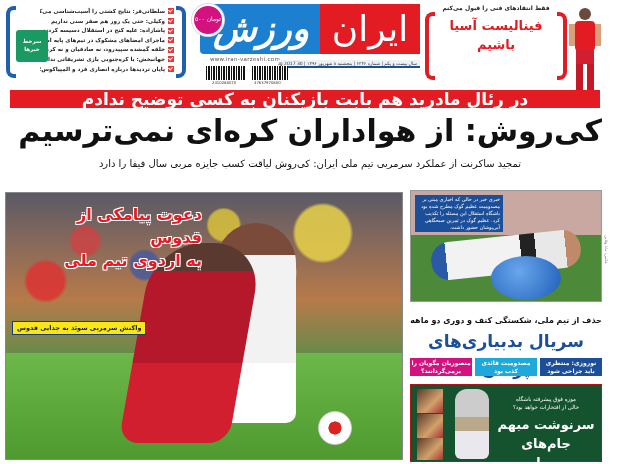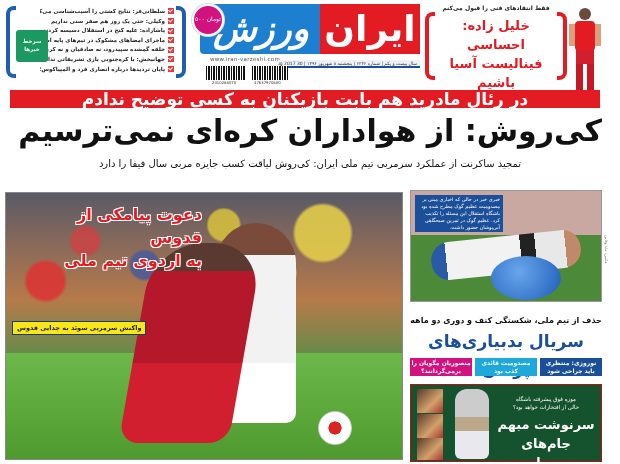--- a/index.html
+++ b/index.html
@@ -13,21 +13,21 @@
 #news-list{position:absolute;left:34px;right:12px;top:3px;direction:rtl;list-style:none}
 #news-list li{font-size:5.6px;line-height:9.6px;font-weight:bold;color:#222;white-space:nowrap;overflow:hidden}
 #news-list li .chk{display:inline-block;width:6px;height:6px;background:#e43a3a;margin-left:3px;vertical-align:middle;position:relative}
 #news-list li .chk:after{content:"";position:absolute;left:1px;top:0;width:2px;height:3px;border:solid #fff;border-width:0 1px 1px 0;transform:rotate(45deg)}
 #hl-tag{left:16px;top:30px;width:32px;height:32px;background:#1a9a62;color:#fff;font-size:5.5px;text-align:center;border-radius:3px;line-height:8px;padding-top:7px;direction:rtl;font-weight:bold}
 
 #mast{left:190px;top:0;width:230px;height:88px}
 #mast-blue{position:absolute;left:10px;top:4px;width:120px;height:50px;background:#1c7fd0;border-radius:4px 0 0 4px}
 #mast-red{position:absolute;left:130px;top:4px;width:100px;height:50px;background:#e31b23}
 #logo-blue{position:absolute;left:12px;top:6px;width:118px;height:46px;color:#fff;font-size:36px;font-weight:bold;text-align:center;line-height:46px;font-style:italic;letter-spacing:-2px}
-#logo-red{position:absolute;left:130px;top:6px;width:100px;height:46px;color:#fff;font-size:36px;font-weight:bold;text-align:center;line-height:46px;letter-spacing:-2px}
+#logo-red{position:absolute;left:130px;top:6px;width:100px;height:46px;color:#fff;font-size:36px;font-weight:normal;text-align:center;line-height:46px;letter-spacing:-2px}
 #price{position:absolute;left:2px;top:4px;width:32px;height:32px;border-radius:50%;background:#d3127f;color:#fff;font-size:6px;text-align:center;line-height:8px;padding-top:9px;border:2px solid #fff;box-shadow:0 0 0 1px #ddd}
 #website{position:absolute;left:20px;top:56px;font-size:5.5px;color:#555;letter-spacing:.3px}
 #dateline{position:absolute;left:88px;top:60px;width:142px;height:8px;background:#eef2f8;border-bottom:2px solid #1c4f9a;font-size:4.5px;color:#333;direction:rtl;line-height:8px;padding-right:3px;white-space:nowrap;overflow:hidden}
 .barcode{position:absolute;top:66px;height:14px;background:repeating-linear-gradient(90deg,#111 0 1px,#fff 1px 2px,#111 2px 4px,#fff 4px 5px)}
 .bcnum{position:absolute;top:80px;font-size:3.8px;color:#333}
 
 #tr-box{left:425px;top:4px;width:142px;height:78px}
 #tr-box .brk{position:absolute;top:8px;width:10px;height:68px;border:4px solid #e31b23}
 #tr-box .brk.l{left:0;border-right:none;border-radius:8px 0 0 8px}
 #tr-box .brk.r{right:0;border-left:none;border-radius:0 8px 8px 0}
@@ -95,21 +95,20 @@
   <div class="bcnum" style="left:22px">2410288070</div>
   <div class="barcode" style="left:62px;width:36px"></div>
   <div class="bcnum" style="left:64px">47637970800</div>
 </div>
 
 <div id="tr-box" class="abs">
   <div class="brk l"></div>
   <div class="brk r"></div>
   <div id="tr-kicker">فقط انتقادهای فنی را قبول می‌کنم</div>
   <div id="tr-title">
-    <div>خلیل زاده: احساسی</div>
     <div>فینالیست آسیا باشیم</div>
   </div>
 </div>
 <svg id="tr-player" class="abs" viewBox="0 0 40 100">
   <circle cx="20" cy="10" r="6" fill="#6a4a3a"></circle>
   <rect x="10" y="17" width="20" height="30" rx="4" fill="#e31b23"></rect>
   <rect x="4" y="20" width="6" height="22" fill="#d9a07a"></rect>
   <rect x="30" y="20" width="6" height="22" fill="#d9a07a"></rect>
   <rect x="11" y="46" width="18" height="14" fill="#d21f2f"></rect>
   <rect x="11" y="60" width="7" height="32" fill="#c41826"></rect>

